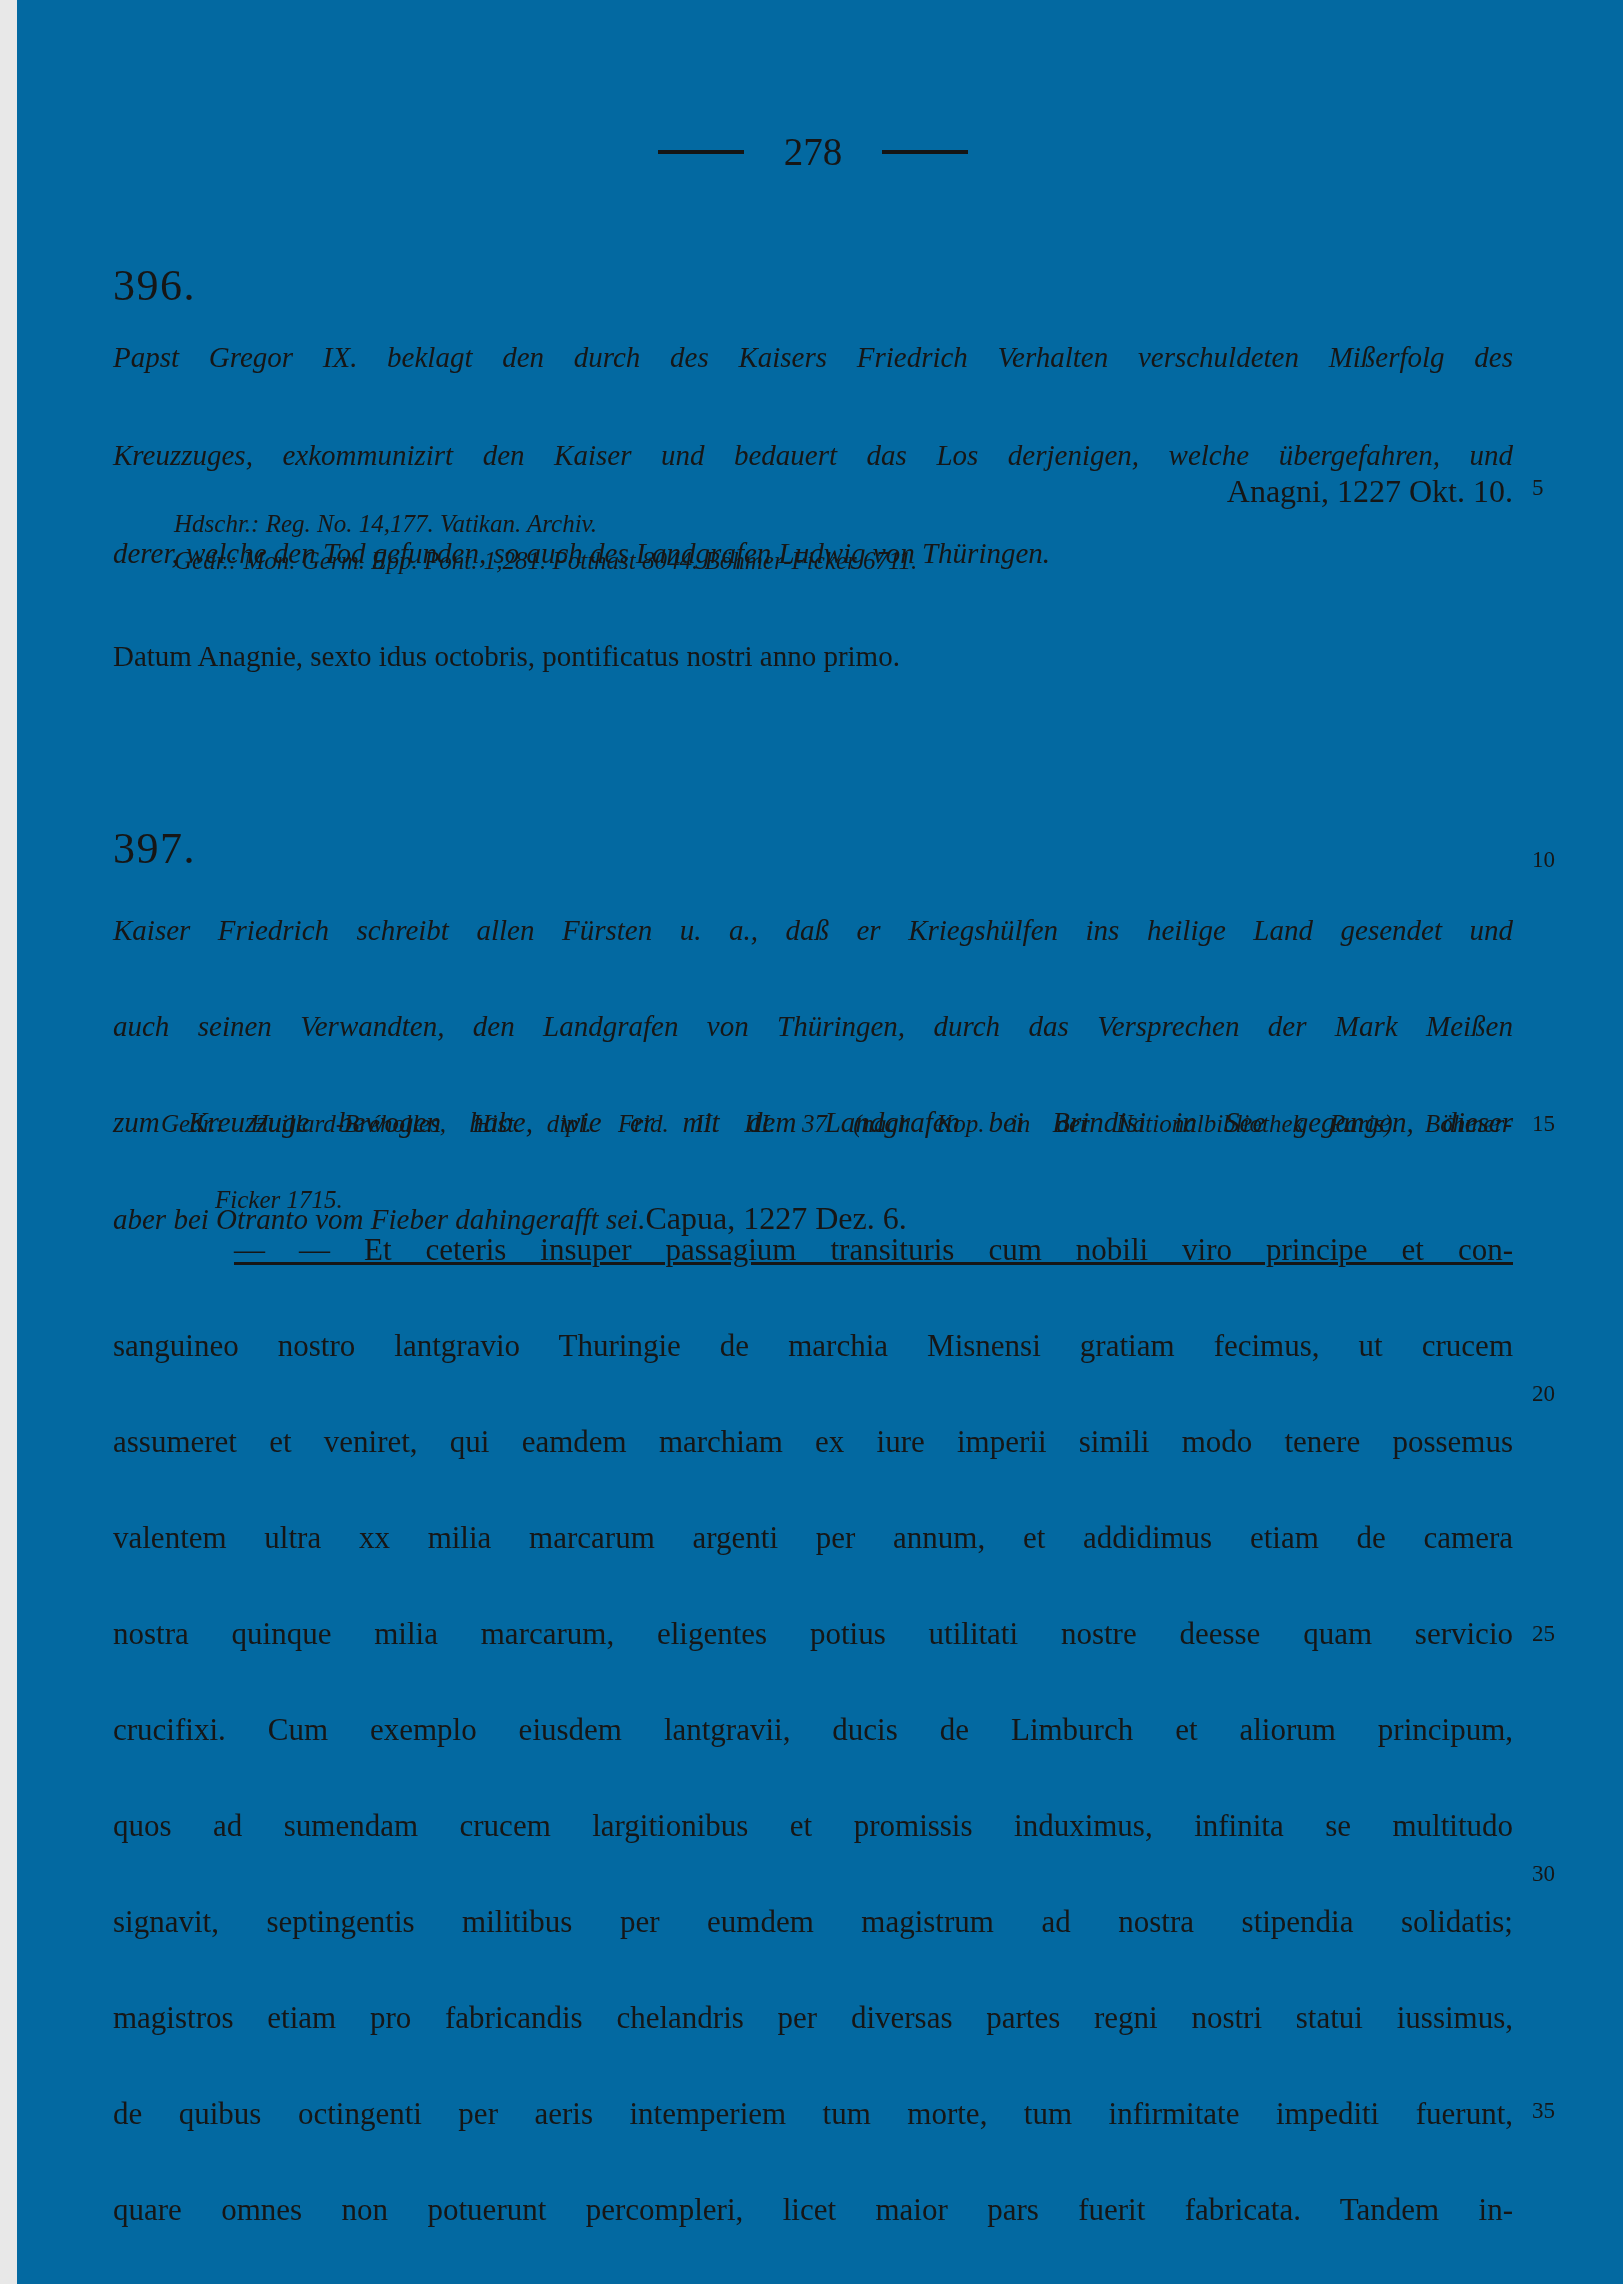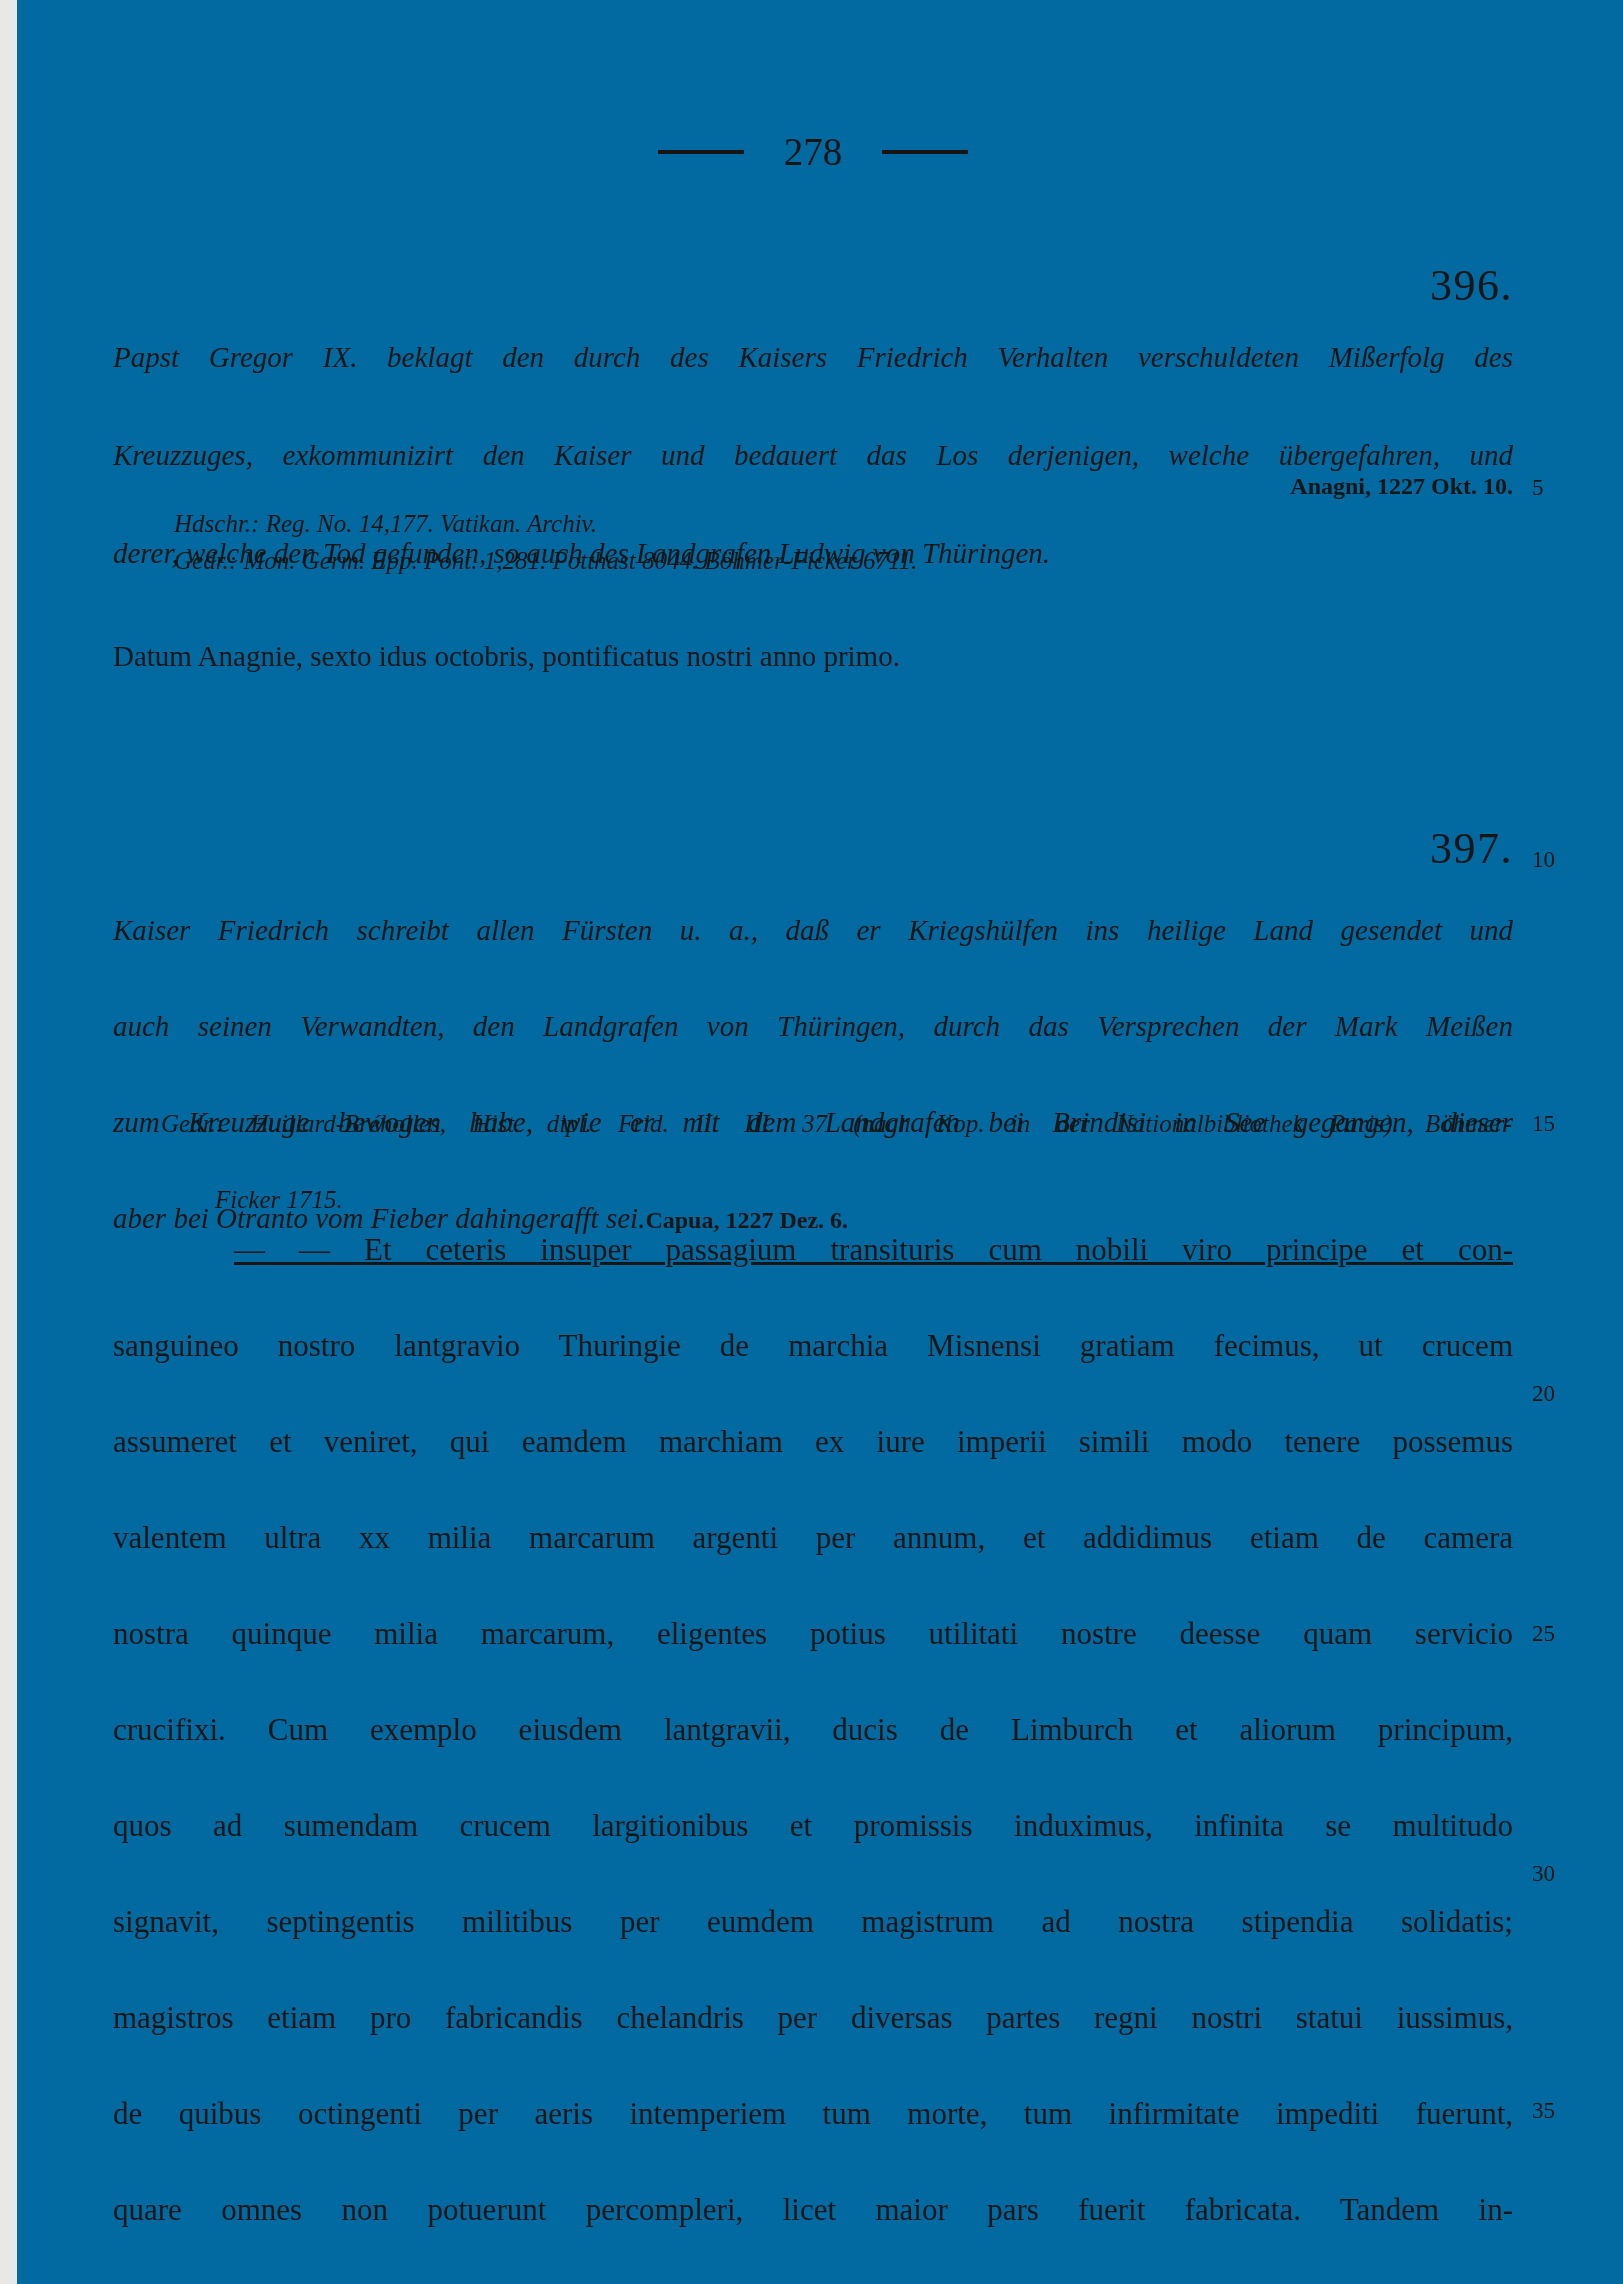--- a/index.html
+++ b/index.html
@@ -19,34 +19,34 @@
   
   .pagehead {
     position:absolute; top:129px; left:96px; width:1400px;
     display:flex; align-items:center; justify-content:center; gap:40px;
     font-size:39px;
   }
   .rule { width:86px; height:0; border-top:4.5px solid #151515; }
   
   .docnum {
     position:absolute; left:96px; width:1400px;
-    text-align:right; font-size:44px; letter-spacing:1.5px;
+    text-align:left; font-size:44px; letter-spacing:1.5px;
   }
   
   .summary {
     position:absolute; left:96px; width:1400px;
     font-style:italic; font-size:29px; line-height:49px;
   }
   .summary397 { line-height:48px; }
   
   .just { text-align:justify; }
   .just::after { content:""; display:inline-block; width:100%; height:0; }
   .splitline { display:flex; justify-content:flex-start; align-items:baseline; }
   .date {
-    font-style:normal; font-weight:bold; font-size:24px; white-space:nowrap;
+    font-style:normal; font-weight:normal; font-size:32px; white-space:nowrap;
   }
   .dateline {
     position:absolute; left:96px; width:1400px;
     text-align:right;
   }
   
   .source396 {
     position:absolute; left:157px; width:1337px;
     font-style:italic; font-size:25px; line-height:37px;
   }

